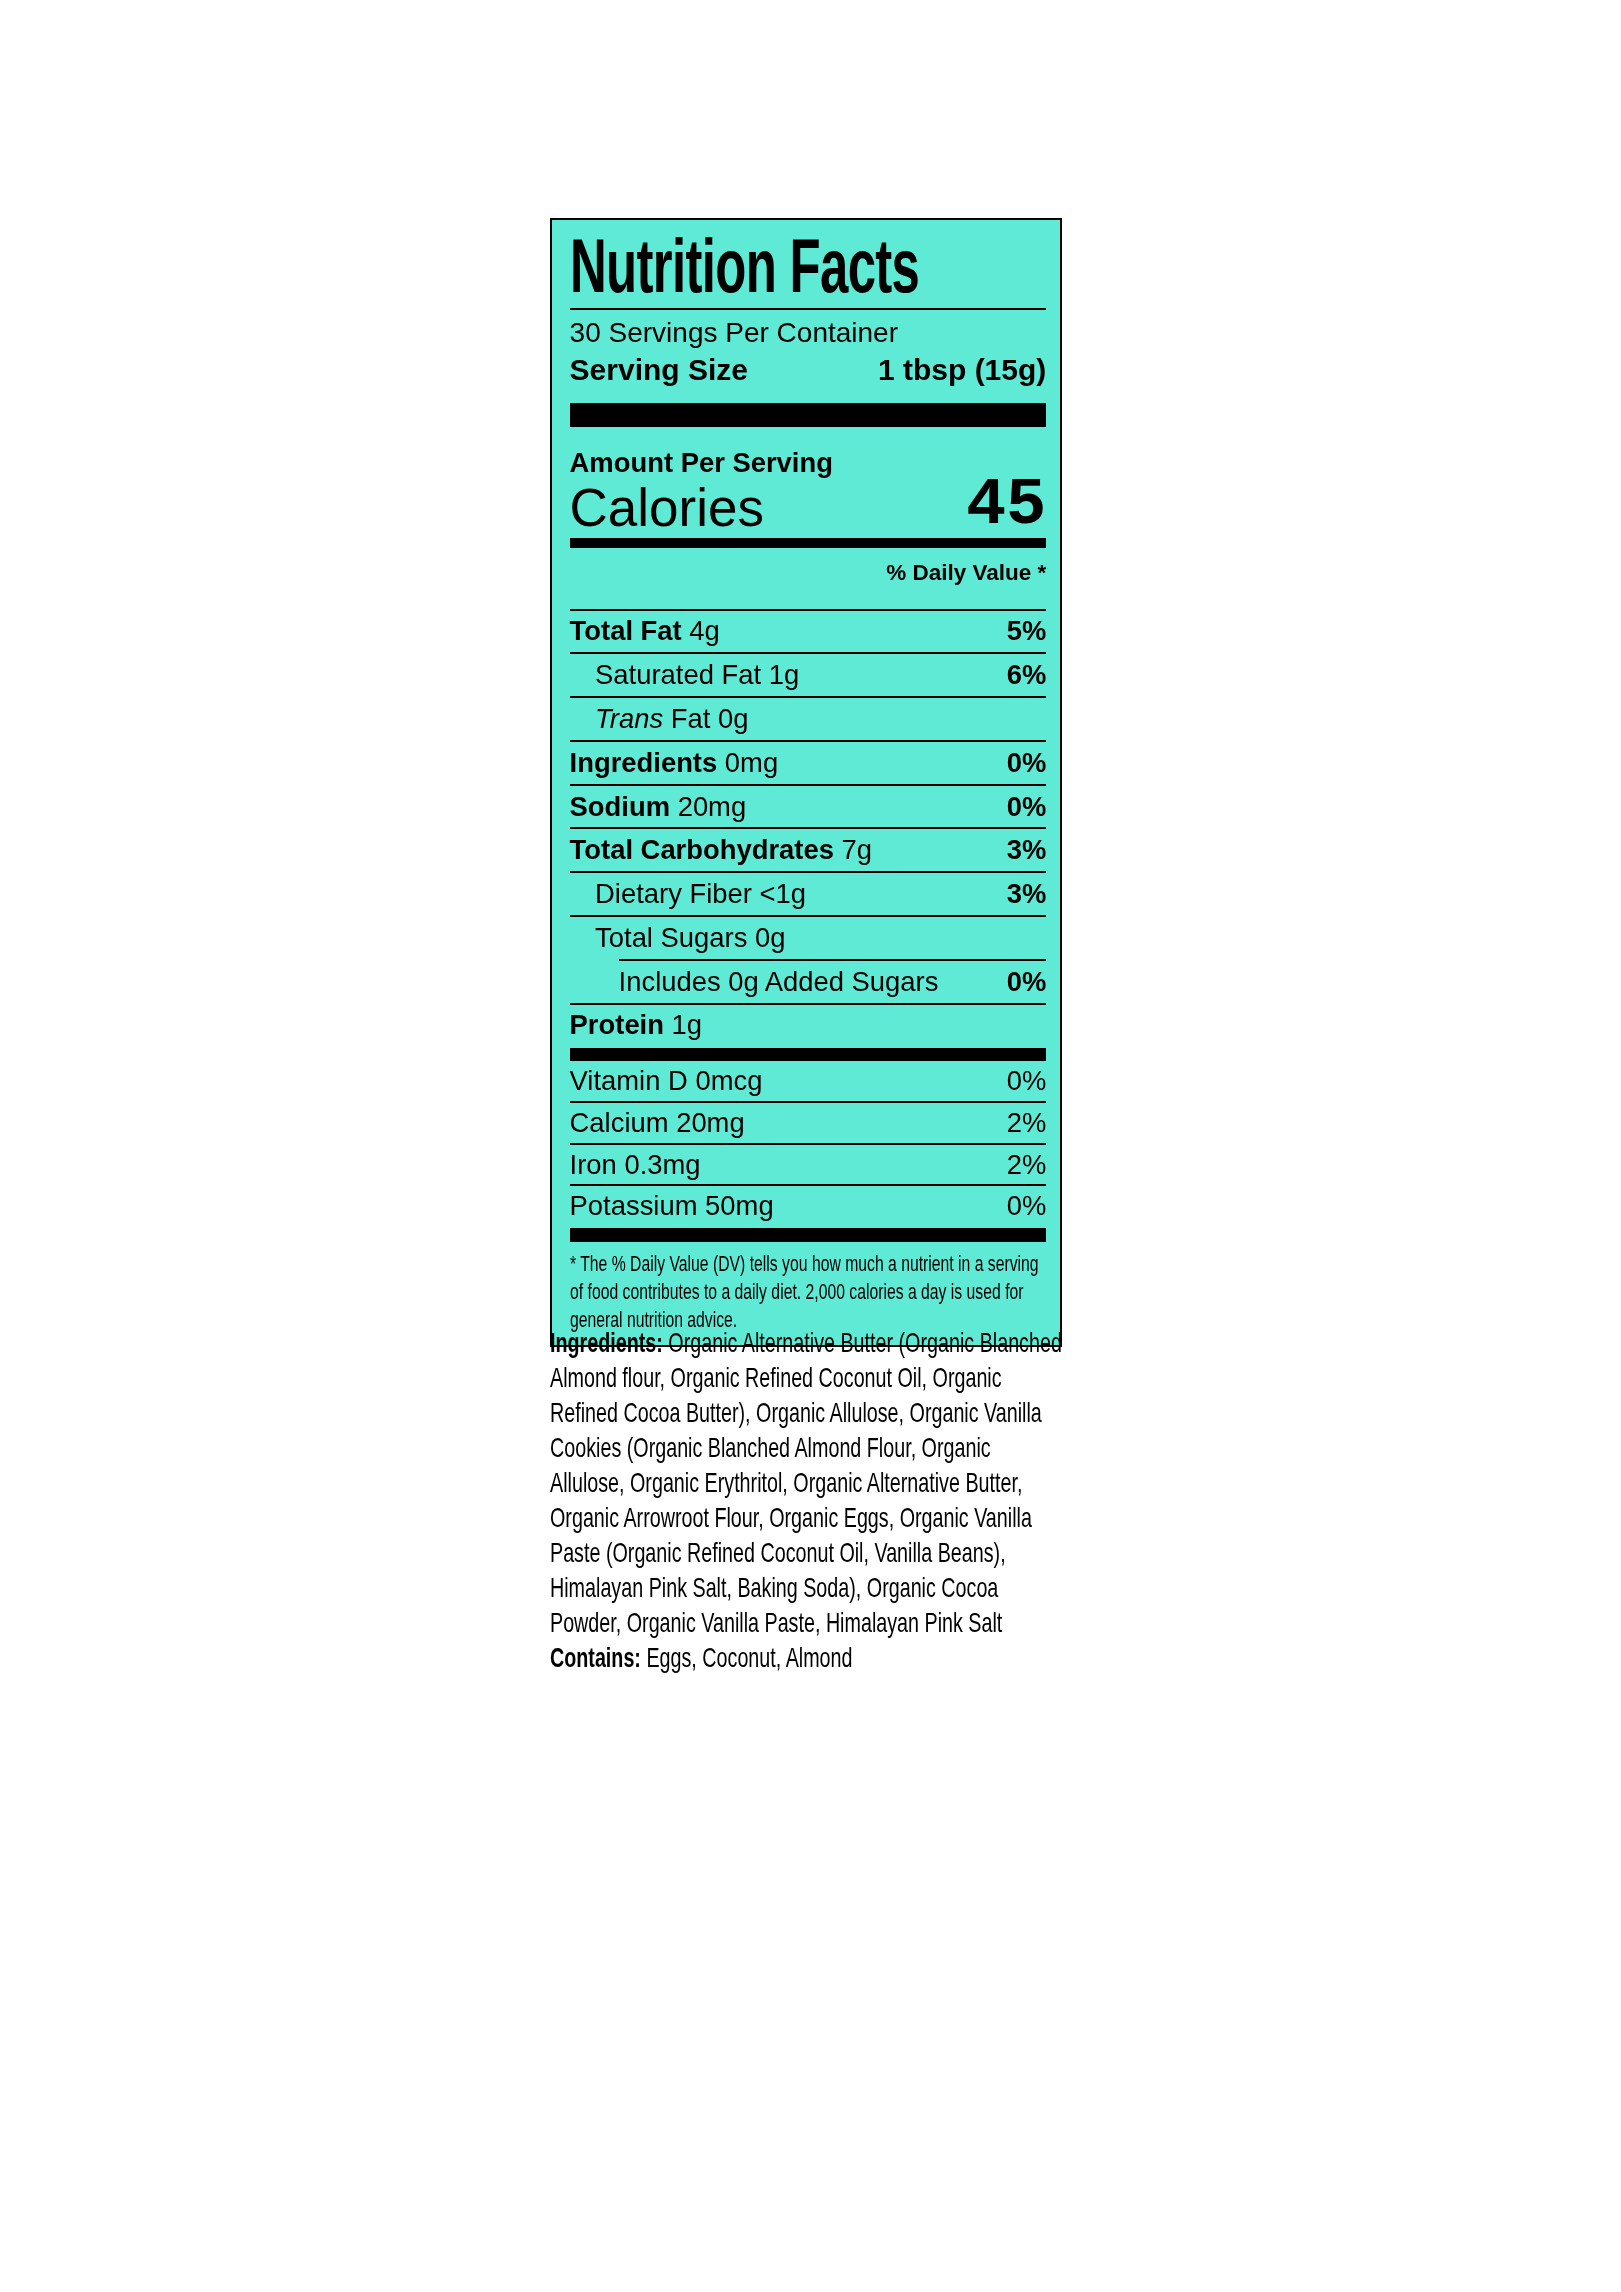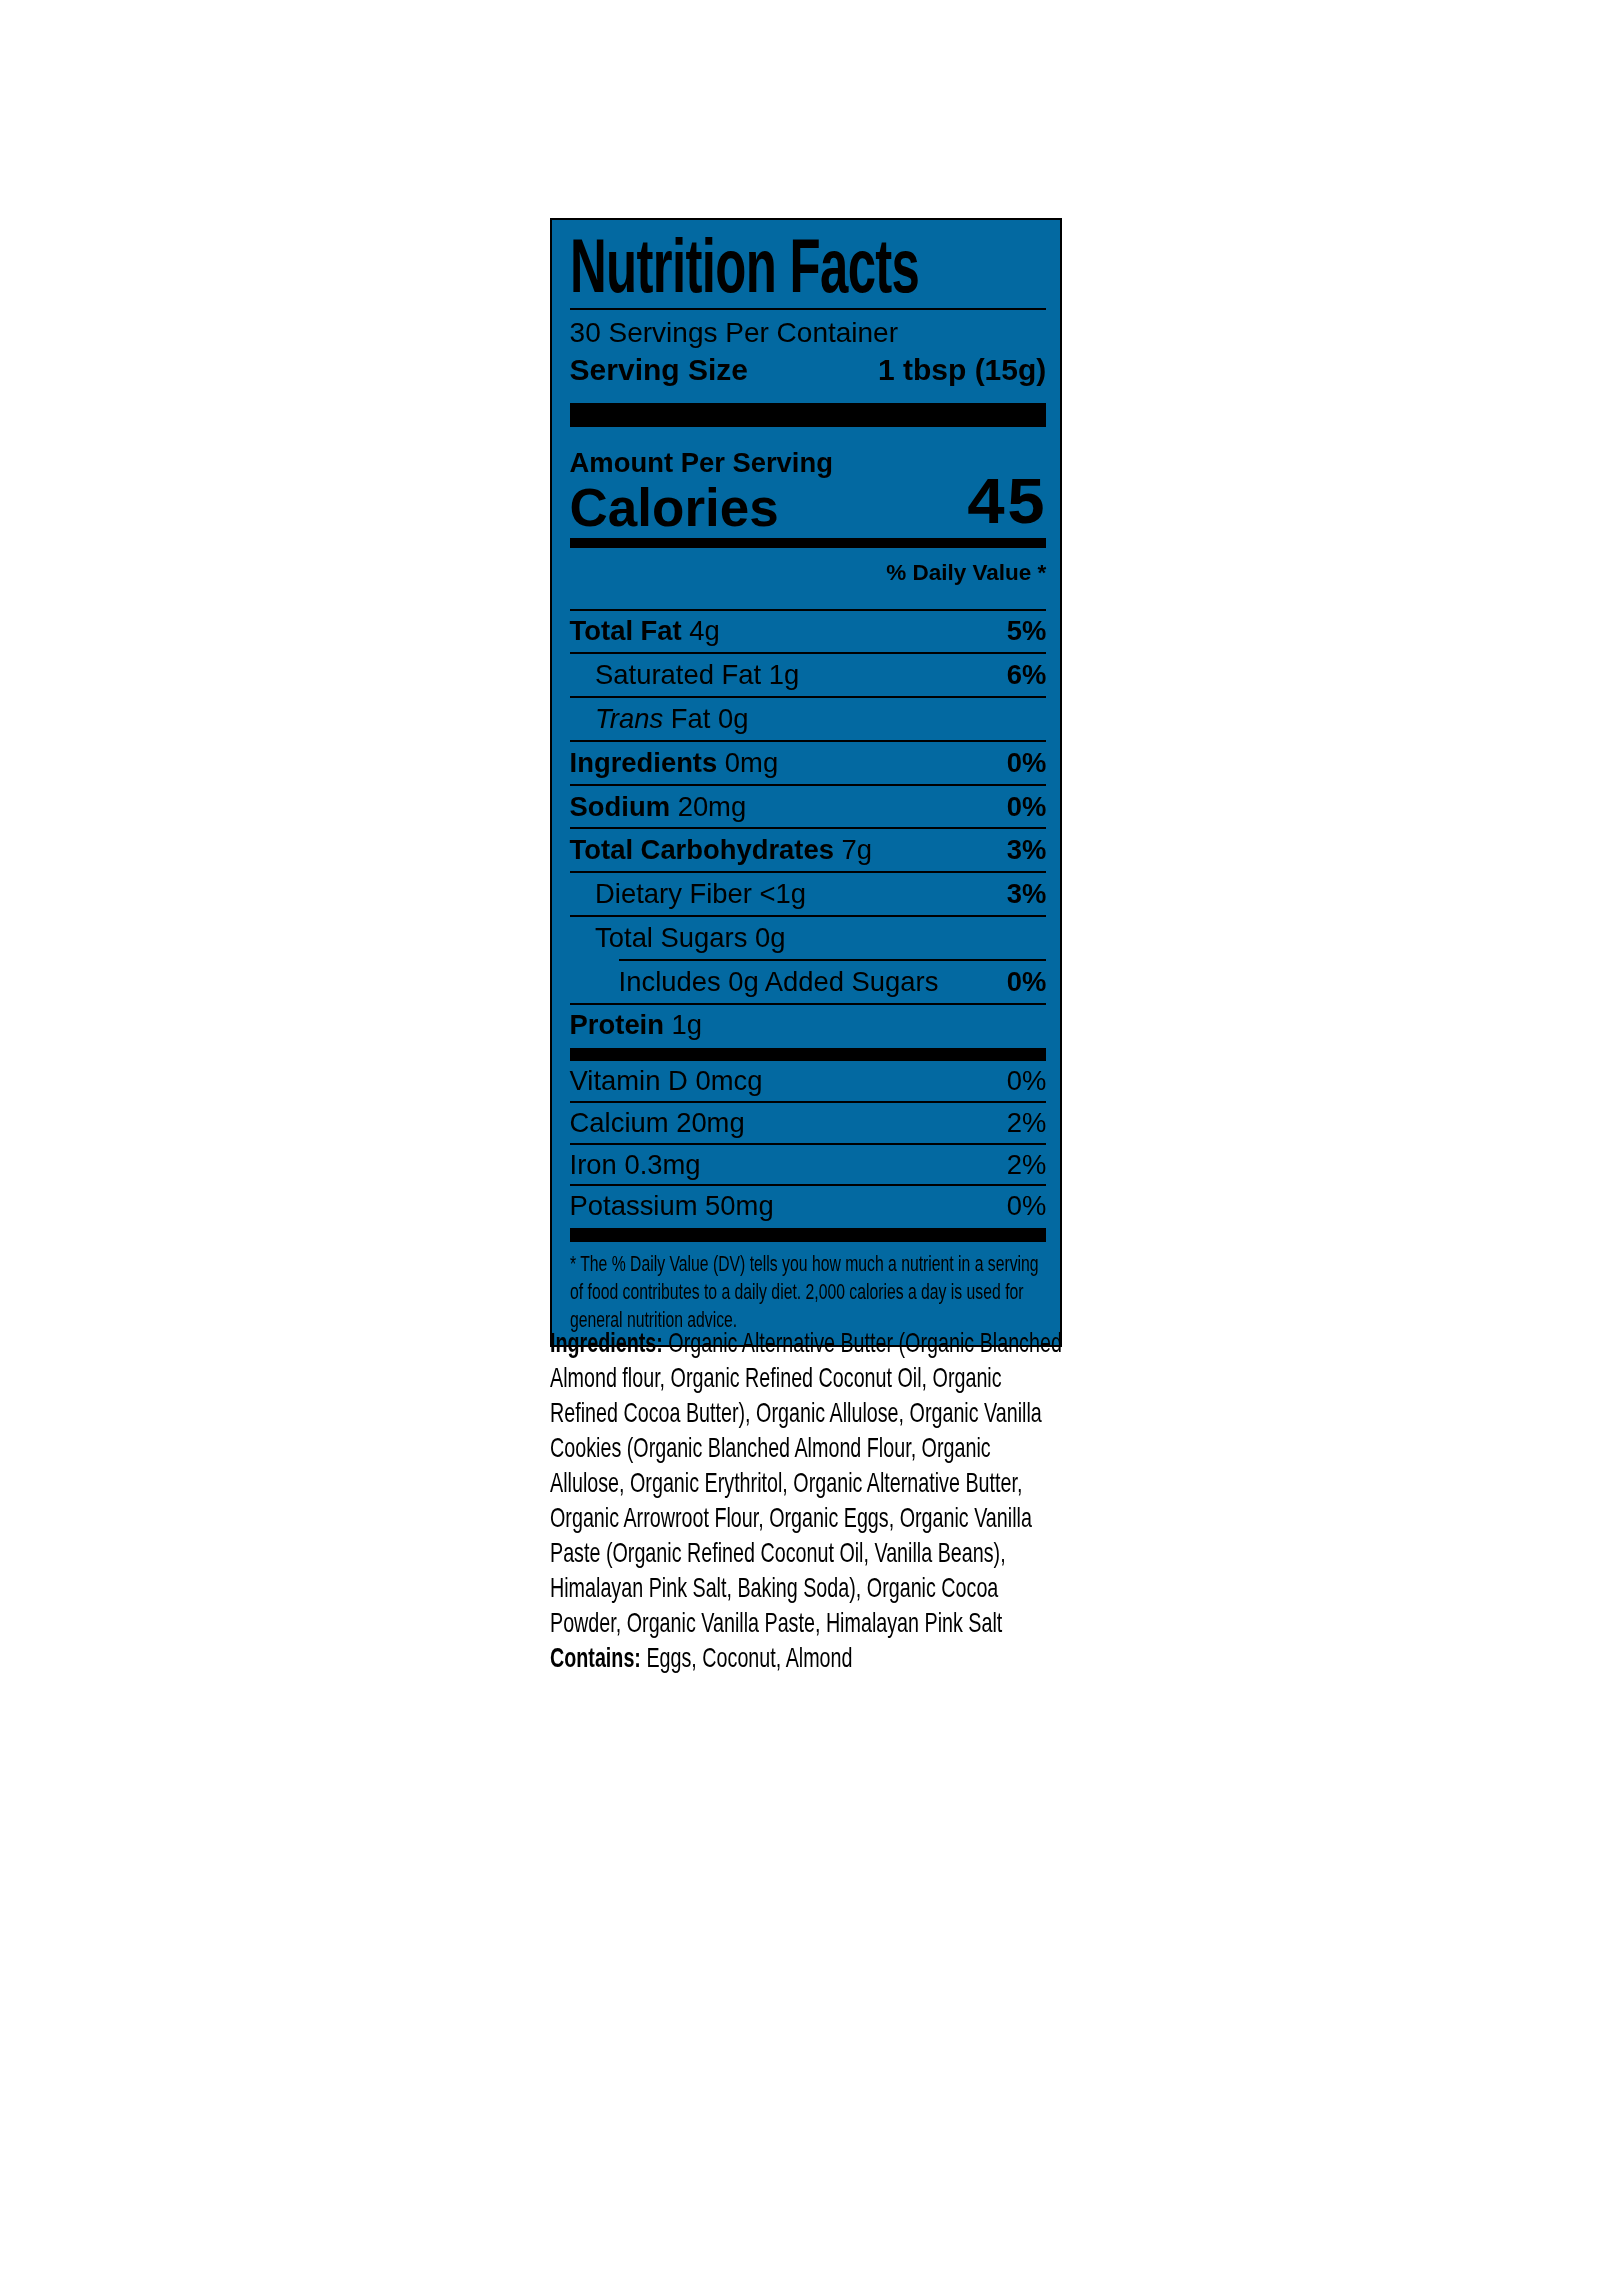--- a/index.html
+++ b/index.html
@@ -10,42 +10,42 @@
     color: #000;
     position: relative;
   }
   .nf-box {
     position: absolute;
     left: 550px; top: 218px;
     width: 512px;
     box-sizing: border-box;
     border: 2.9px solid #000;
     padding: 5.9px 13.7px 11.8px 17.6px;
-    background: #0369a1;
+    background: #5eead4;
   }
   .title {
     font-size: 76px;
     font-weight: 700;
     line-height: 80px;
     white-space: nowrap;
     transform: scaleX(0.67);
     transform-origin: 0 50%;
     letter-spacing: -1px;
   }
   .title-rule { height: 2px; background: #000; margin-top: 2px; }
   .servings { font-size: 28px; line-height: 33px; margin-top: 5.9px; }
   .serving-size-row {
     display: flex; justify-content: space-between;
     font-size: 30px; font-weight: 700; line-height: 37px; margin-top: 2px; align-items: center;
   }
   .bar { background: #000; }
   .bar-xl { height: 23.5px; margin-top: 15.7px; }
   .amount-per-serving { font-size: 27.4px; font-weight: 700; line-height: 31px; margin-top: 19.6px; }
   .calories-row { display: flex; justify-content: space-between; align-items: flex-end; }
-  .calories-label { font-size: 53px; font-weight: 700; line-height: 51px; }
+  .calories-label { font-size: 53px; font-weight: 400; line-height: 51px; }
   .calories-value { font-size: 67px; font-weight: 700; line-height: 55px; font-family: Liberation Mono, monospace; }
   .bar-md { height: 9.8px; margin-top: 5.9px; }
   .dv-header { text-align: right; font-size: 22.5px; font-weight: 700; line-height: 25.5px; margin-top: 11.8px; margin-bottom: 23px; }
   .hr { height: 2px; background: #000; }
   .hr-indent { margin-left: 49px; }
   .row {
     display: flex; justify-content: space-between;
     font-size: 27.4px; line-height: 34px;
     padding: 3.9px 0;
   }

